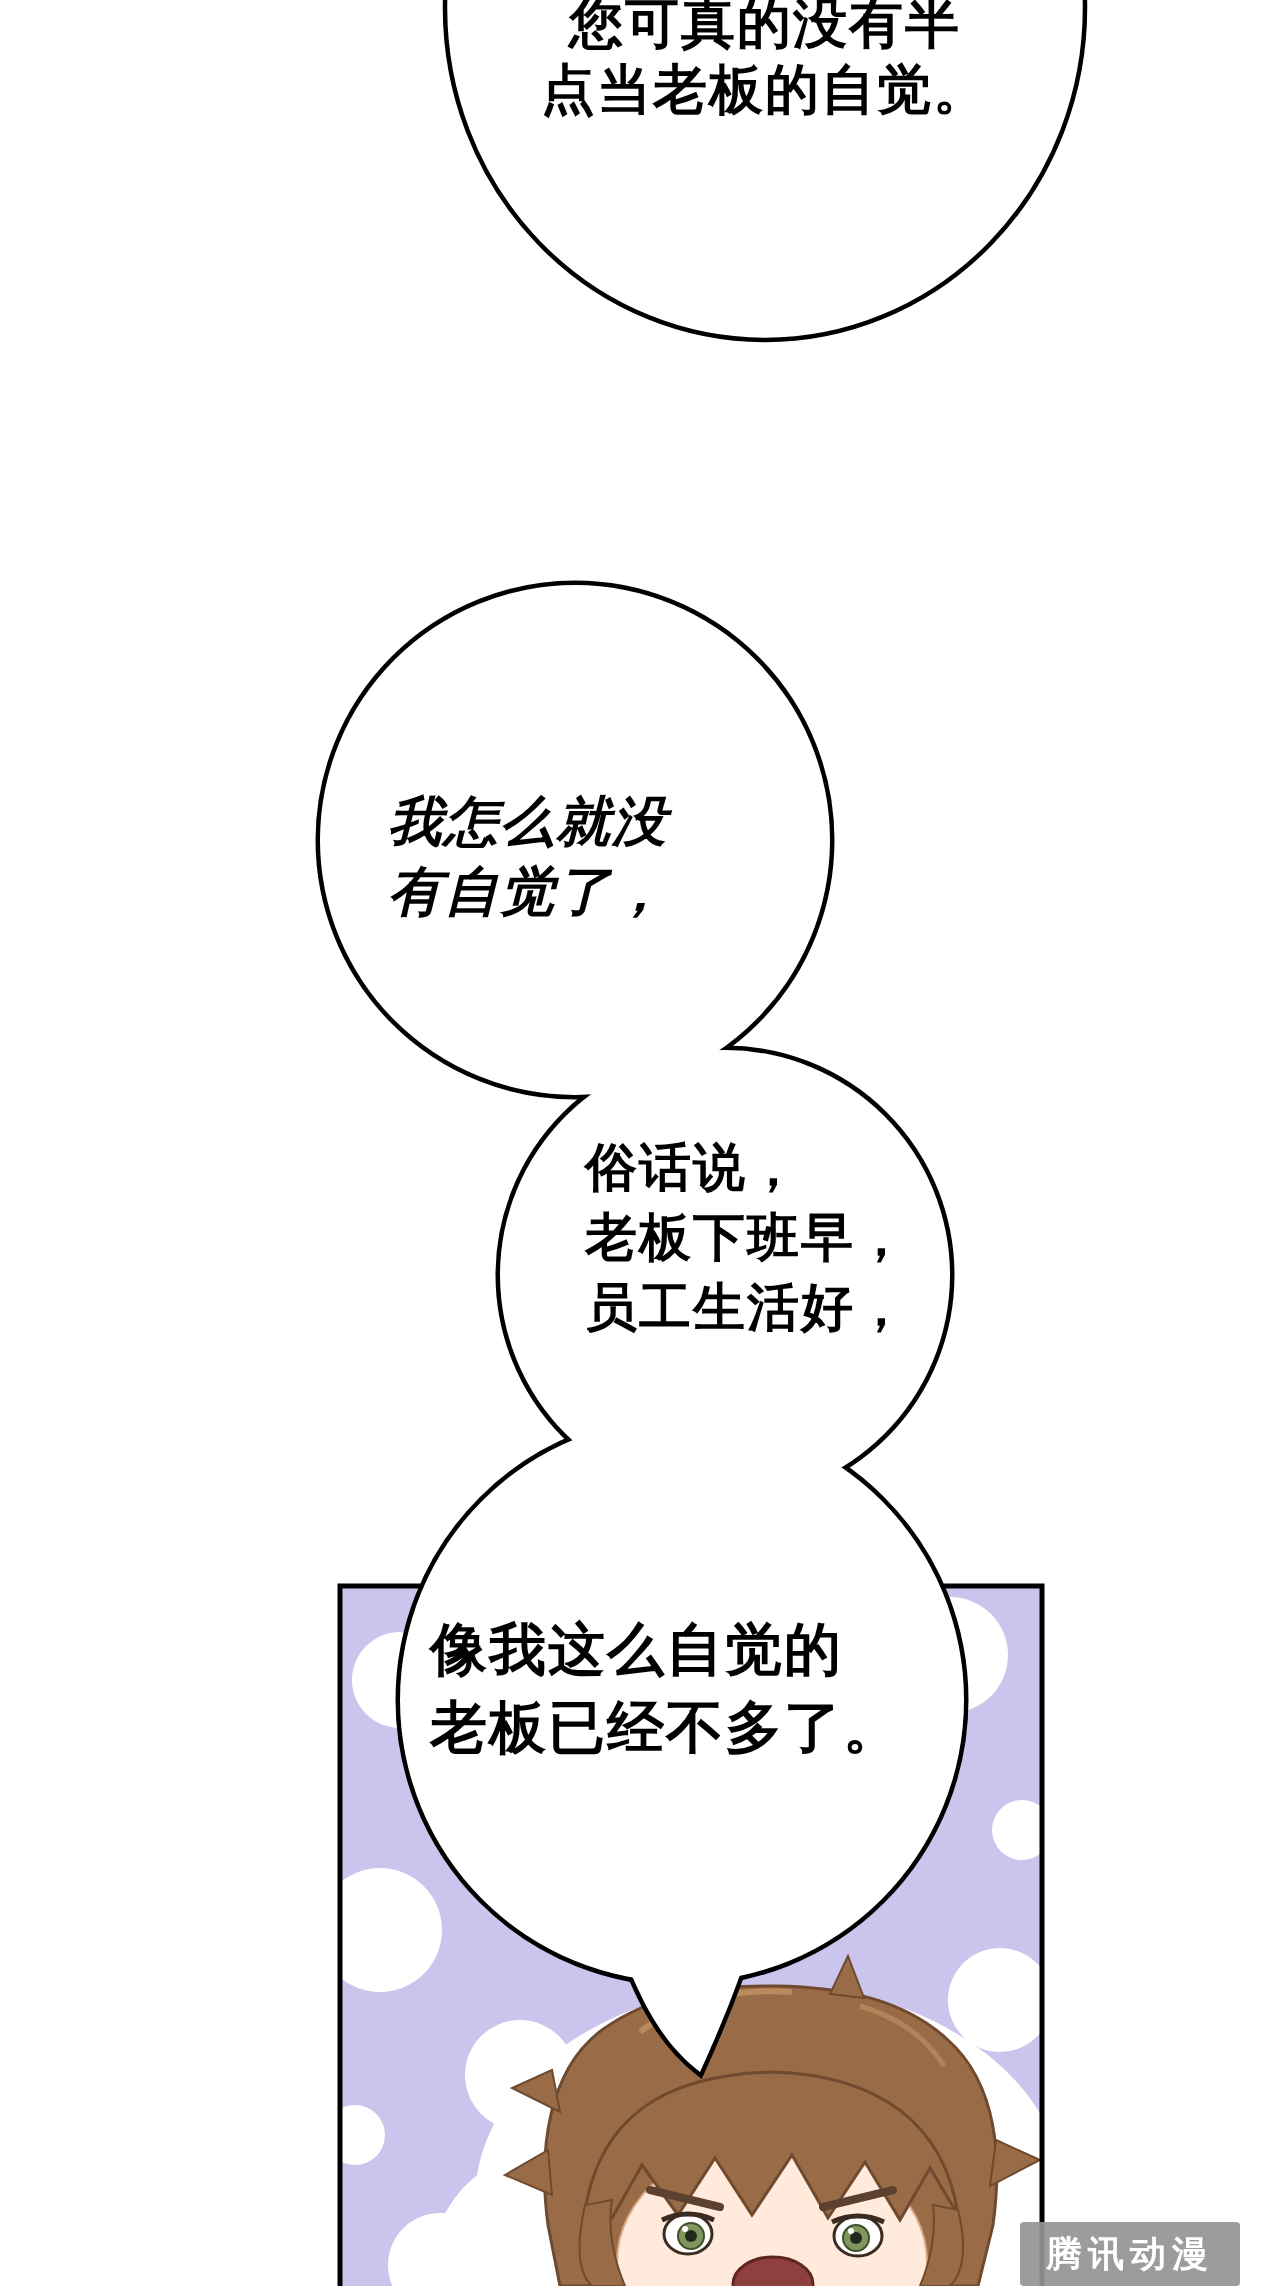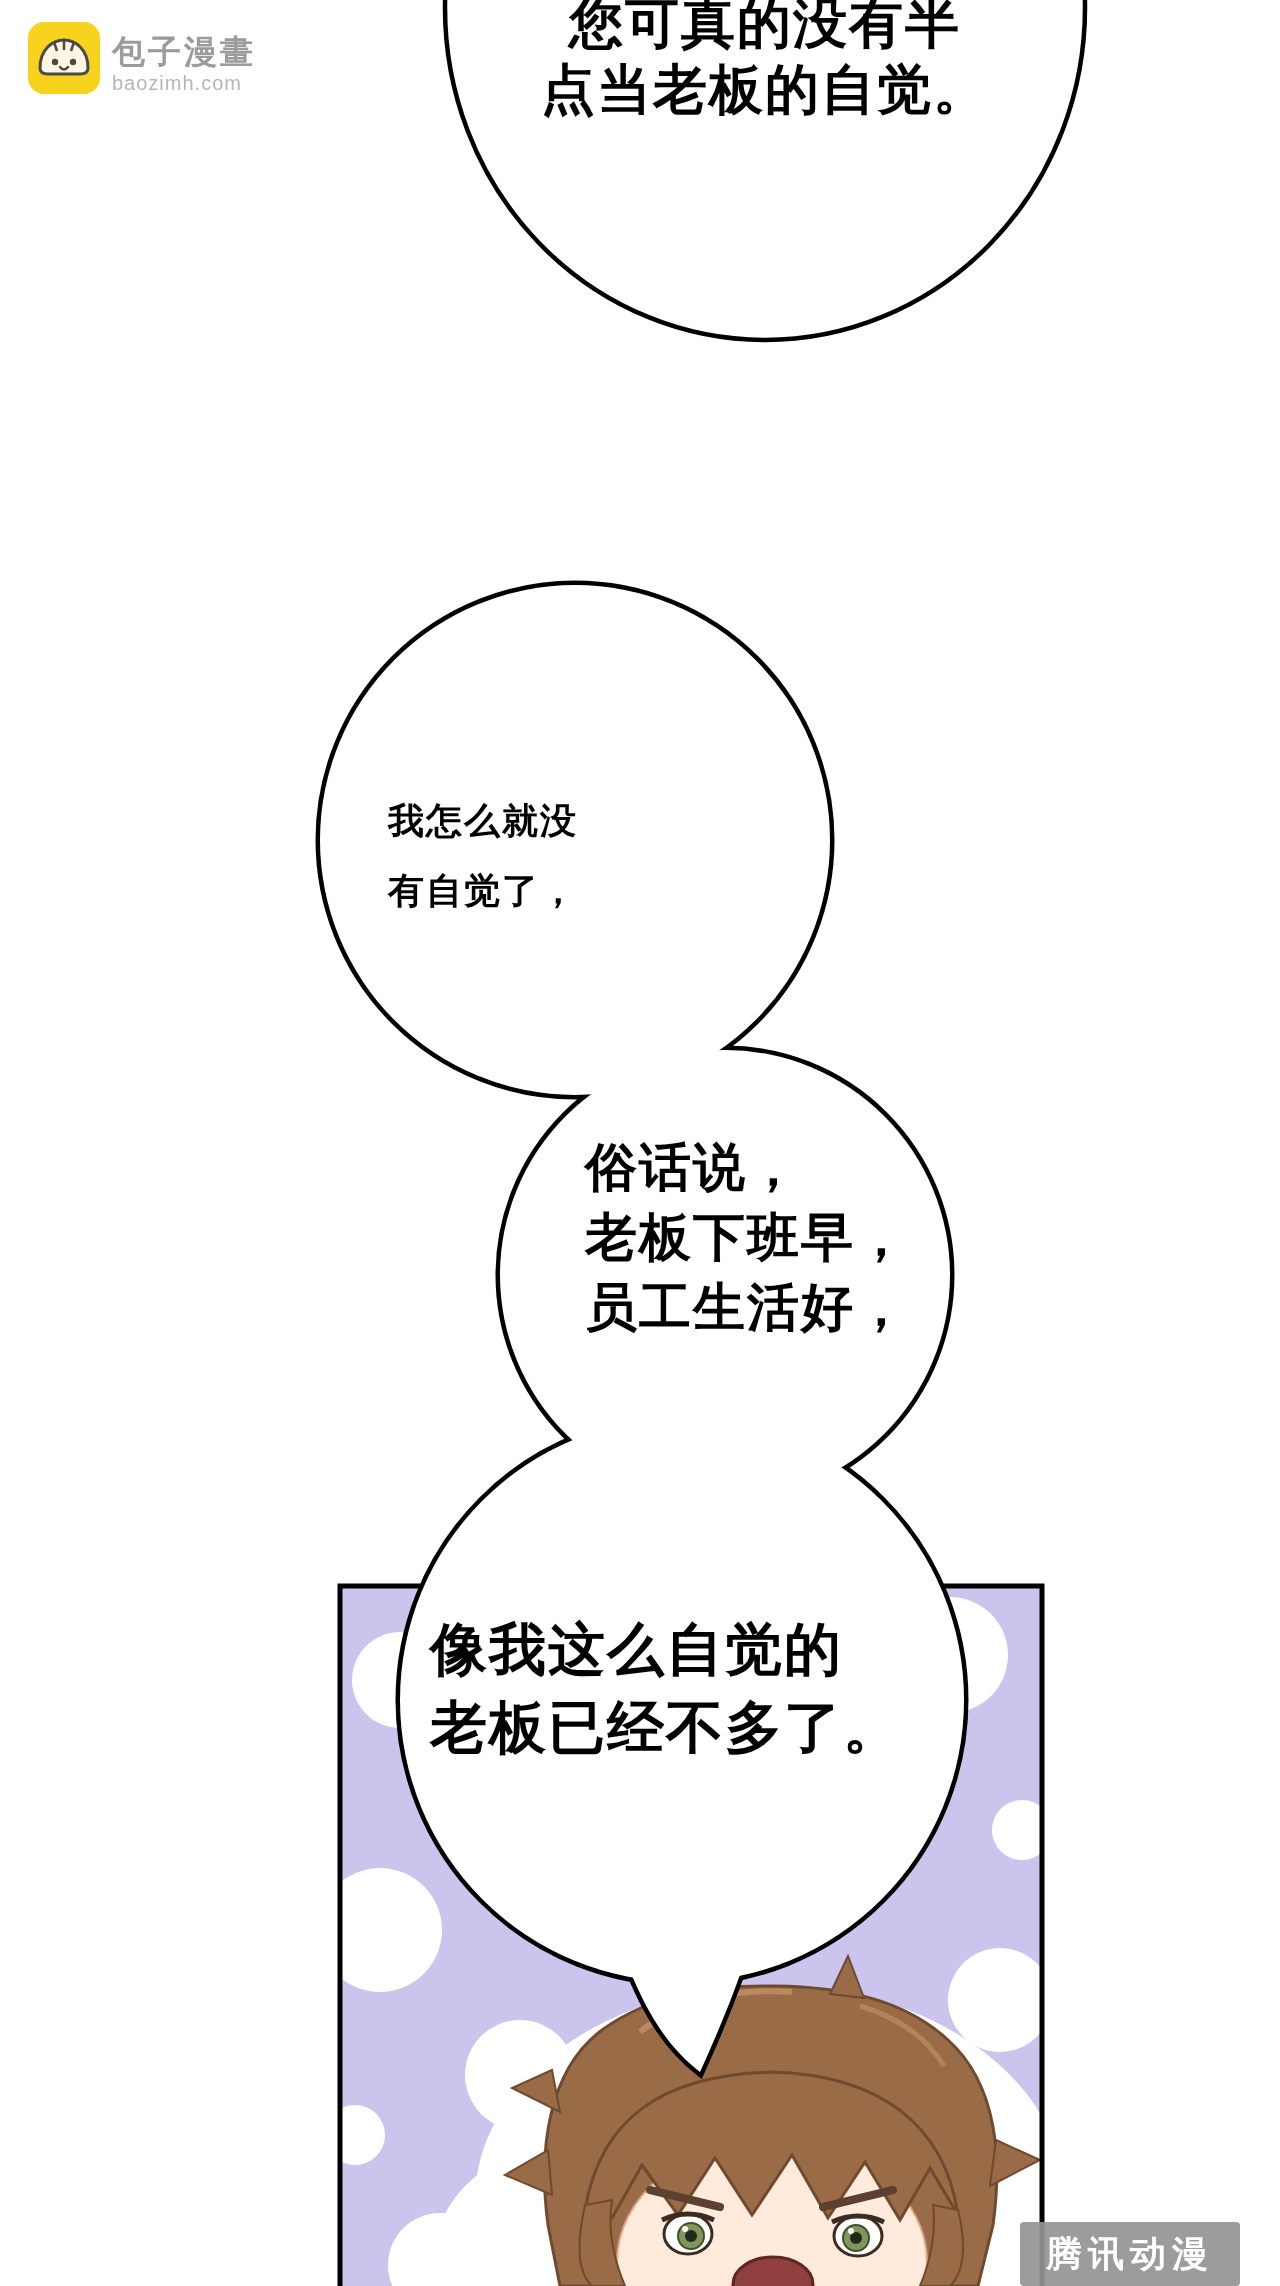--- a/index.html
+++ b/index.html
@@ -9,21 +9,21 @@
     background:#ffffff; font-family:"Liberation Sans","DejaVu Sans",sans-serif;
   }
   .art { position:absolute; left:0; top:0; width:1280px; height:2286px; }
 
   
   .bubble-text {
     position:absolute; white-space:pre-line; color:#000;
     font-weight:700; letter-spacing:2px;
   }
   #t-top  { left:445px; top:-10px; width:640px; text-align:center; font-size:54px; line-height:66px; }
-  #t-b2   { left:388px; top:786px;  font-size:36px; line-height:70px; }
+  #t-b2   { left:388px; top:786px;  font-size:54px; line-height:70px;font-style:italic; }
   #t-b3   { left:585px; top:1132px; font-size:52px; line-height:70px; }
   #t-b4   { left:430px; top:1610px; font-size:57px; line-height:78px; }
 
   
   .logo { position:absolute; left:28px; top:22px; display:flex; align-items:flex-start; gap:12px; cursor:pointer; }
   .logo-icon { width:72px; height:72px; display:block; }
   .logo-texts { display:flex; flex-direction:column; padding-top:12px; }
   .logo-name { font-size:33px; font-weight:700; color:#9b9b9b; letter-spacing:3px; line-height:36px; }
   .logo-domain { font-size:20px; color:#b6b6b6; line-height:26px; letter-spacing:1px; }
 
@@ -144,32 +144,18 @@
   <div class="bubble-text" id="t-top">您可真的没有半
 点当老板的自觉。</div>
   <div class="bubble-text" id="t-b2">我怎么就没
 有自觉了，</div>
   <div class="bubble-text" id="t-b3">俗话说，
 老板下班早，
 员工生活好，</div>
   <div class="bubble-text" id="t-b4">像我这么自觉的
 老板已经不多了。</div>
 
-  <div class="logo">
-    <svg class="logo-icon" viewBox="0 0 72 72" xmlns="http://www.w3.org/2000/svg">
-      <rect x="0" y="0" width="72" height="72" rx="16" fill="#f7d31e"></rect>
-      <path d="M 12 46 C 12 28 24 18 36 18 C 48 18 60 28 60 46 C 60 50 57 52 52 52 L 20 52 C 15 52 12 50 12 46 Z" fill="#fdf6e3" stroke="#4a4a4a" stroke-width="3"></path>
-      <path d="M 36 18 L 36 28 M 26 20 L 29 29 M 46 20 L 43 29" stroke="#4a4a4a" stroke-width="2.5" fill="none"></path>
-      <circle cx="27" cy="40" r="3.2" fill="#4a4a4a"></circle>
-      <circle cx="45" cy="40" r="3.2" fill="#4a4a4a"></circle>
-      <path d="M 32 45 Q 36 50 40 45" stroke="#4a4a4a" stroke-width="2.5" fill="none" stroke-linecap="round"></path>
-    </svg>
-    <div class="logo-texts">
-      <span class="logo-name">包子漫畫</span>
-      <span class="logo-domain">baozimh.com</span>
-    </div>
-  </div>
 
   <div class="watermark">
     <span>腾讯动漫</span>
   </div>
 
 </div>
 
 </body></html>

